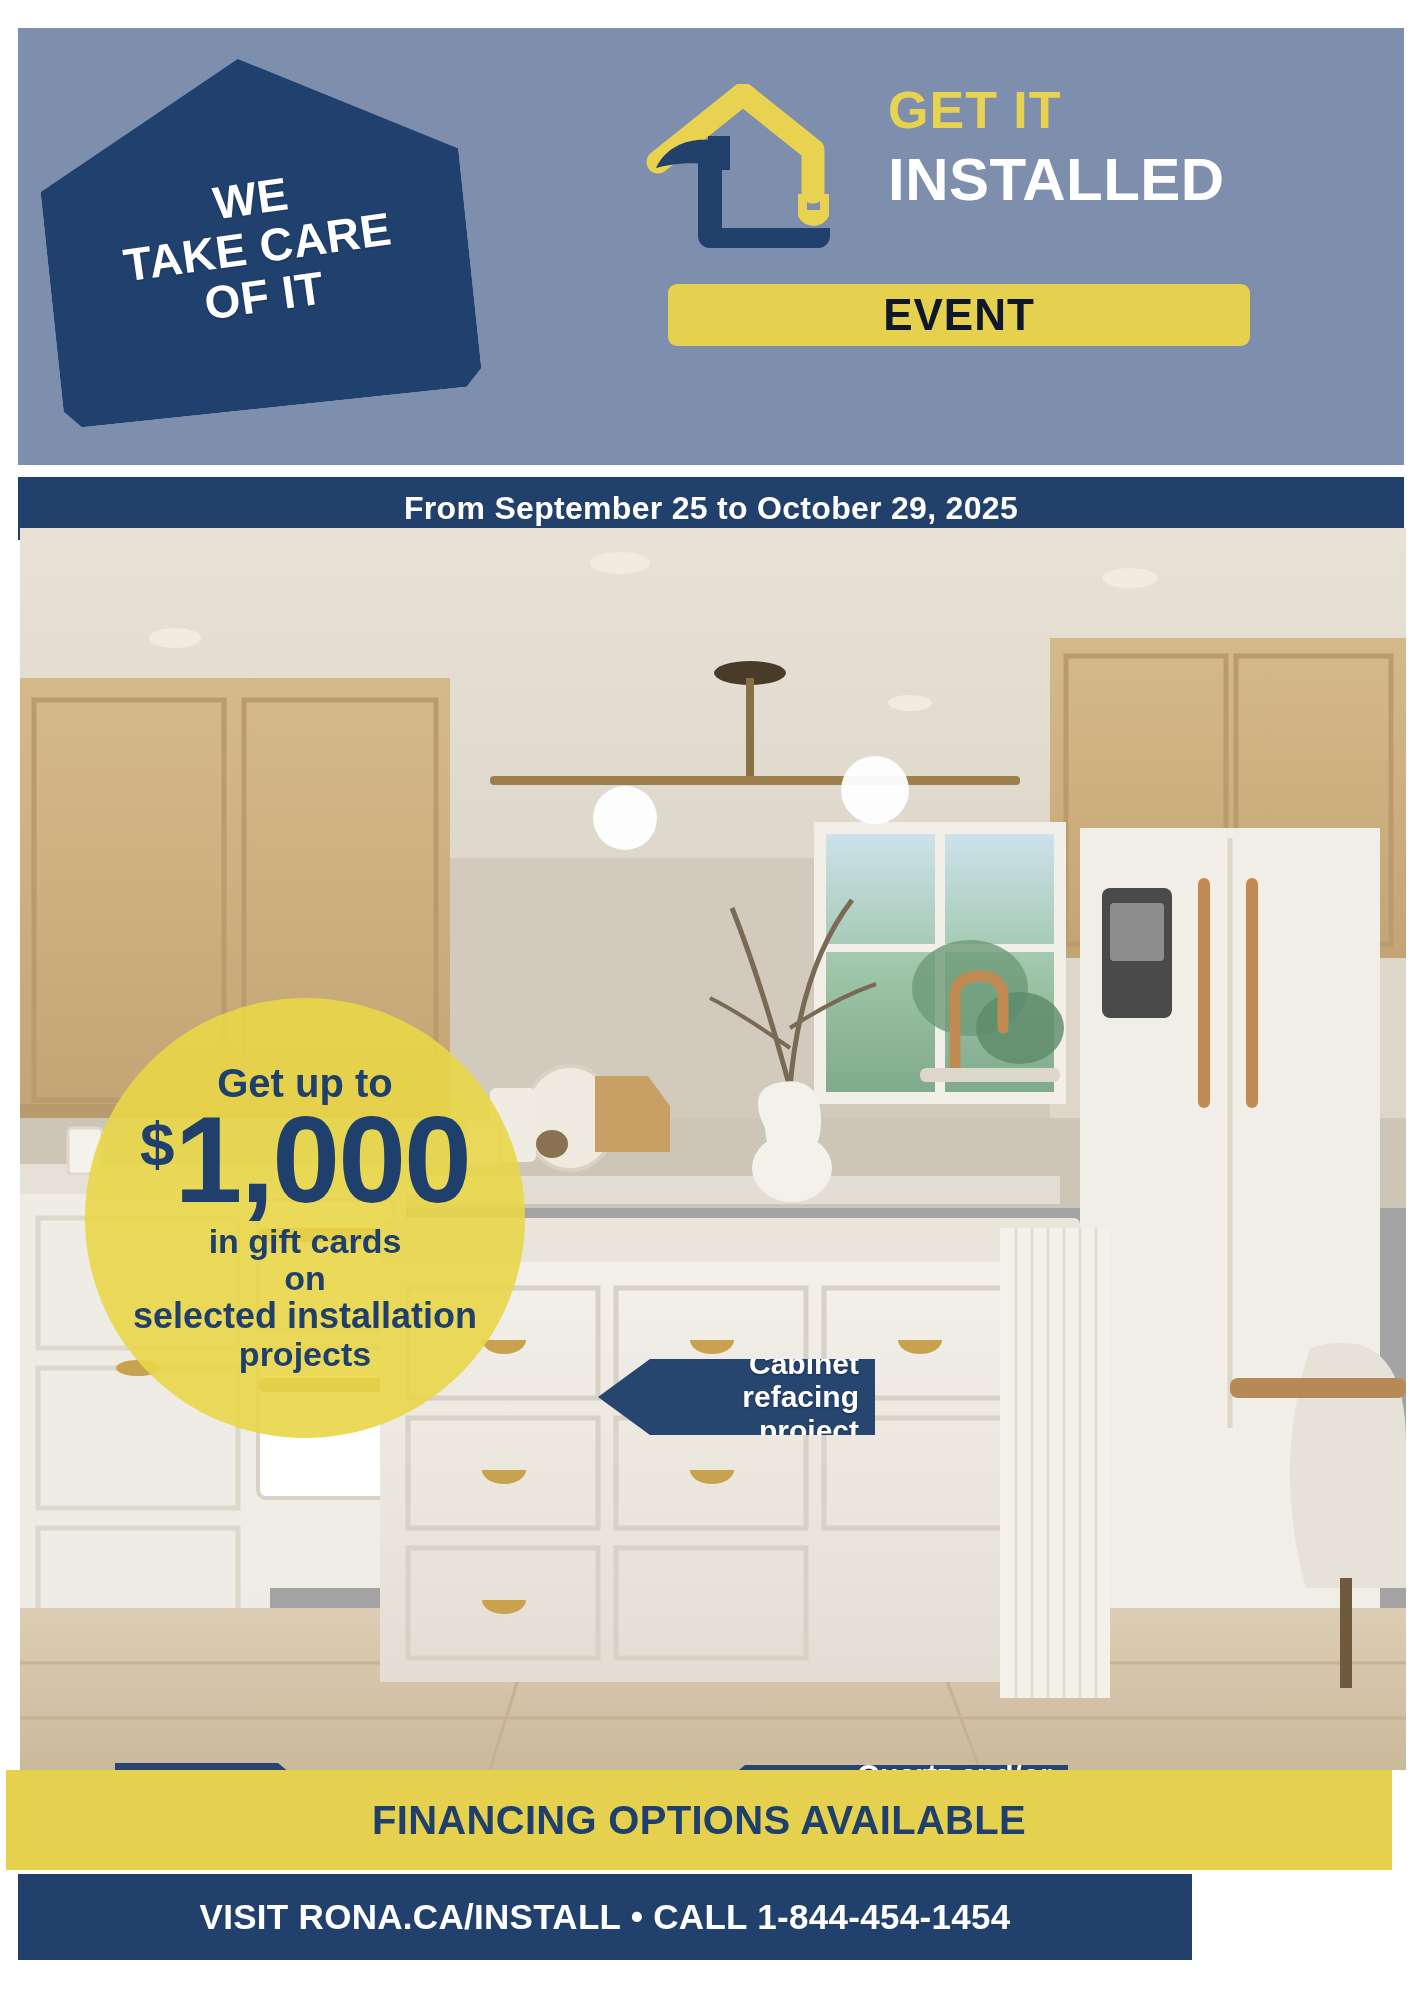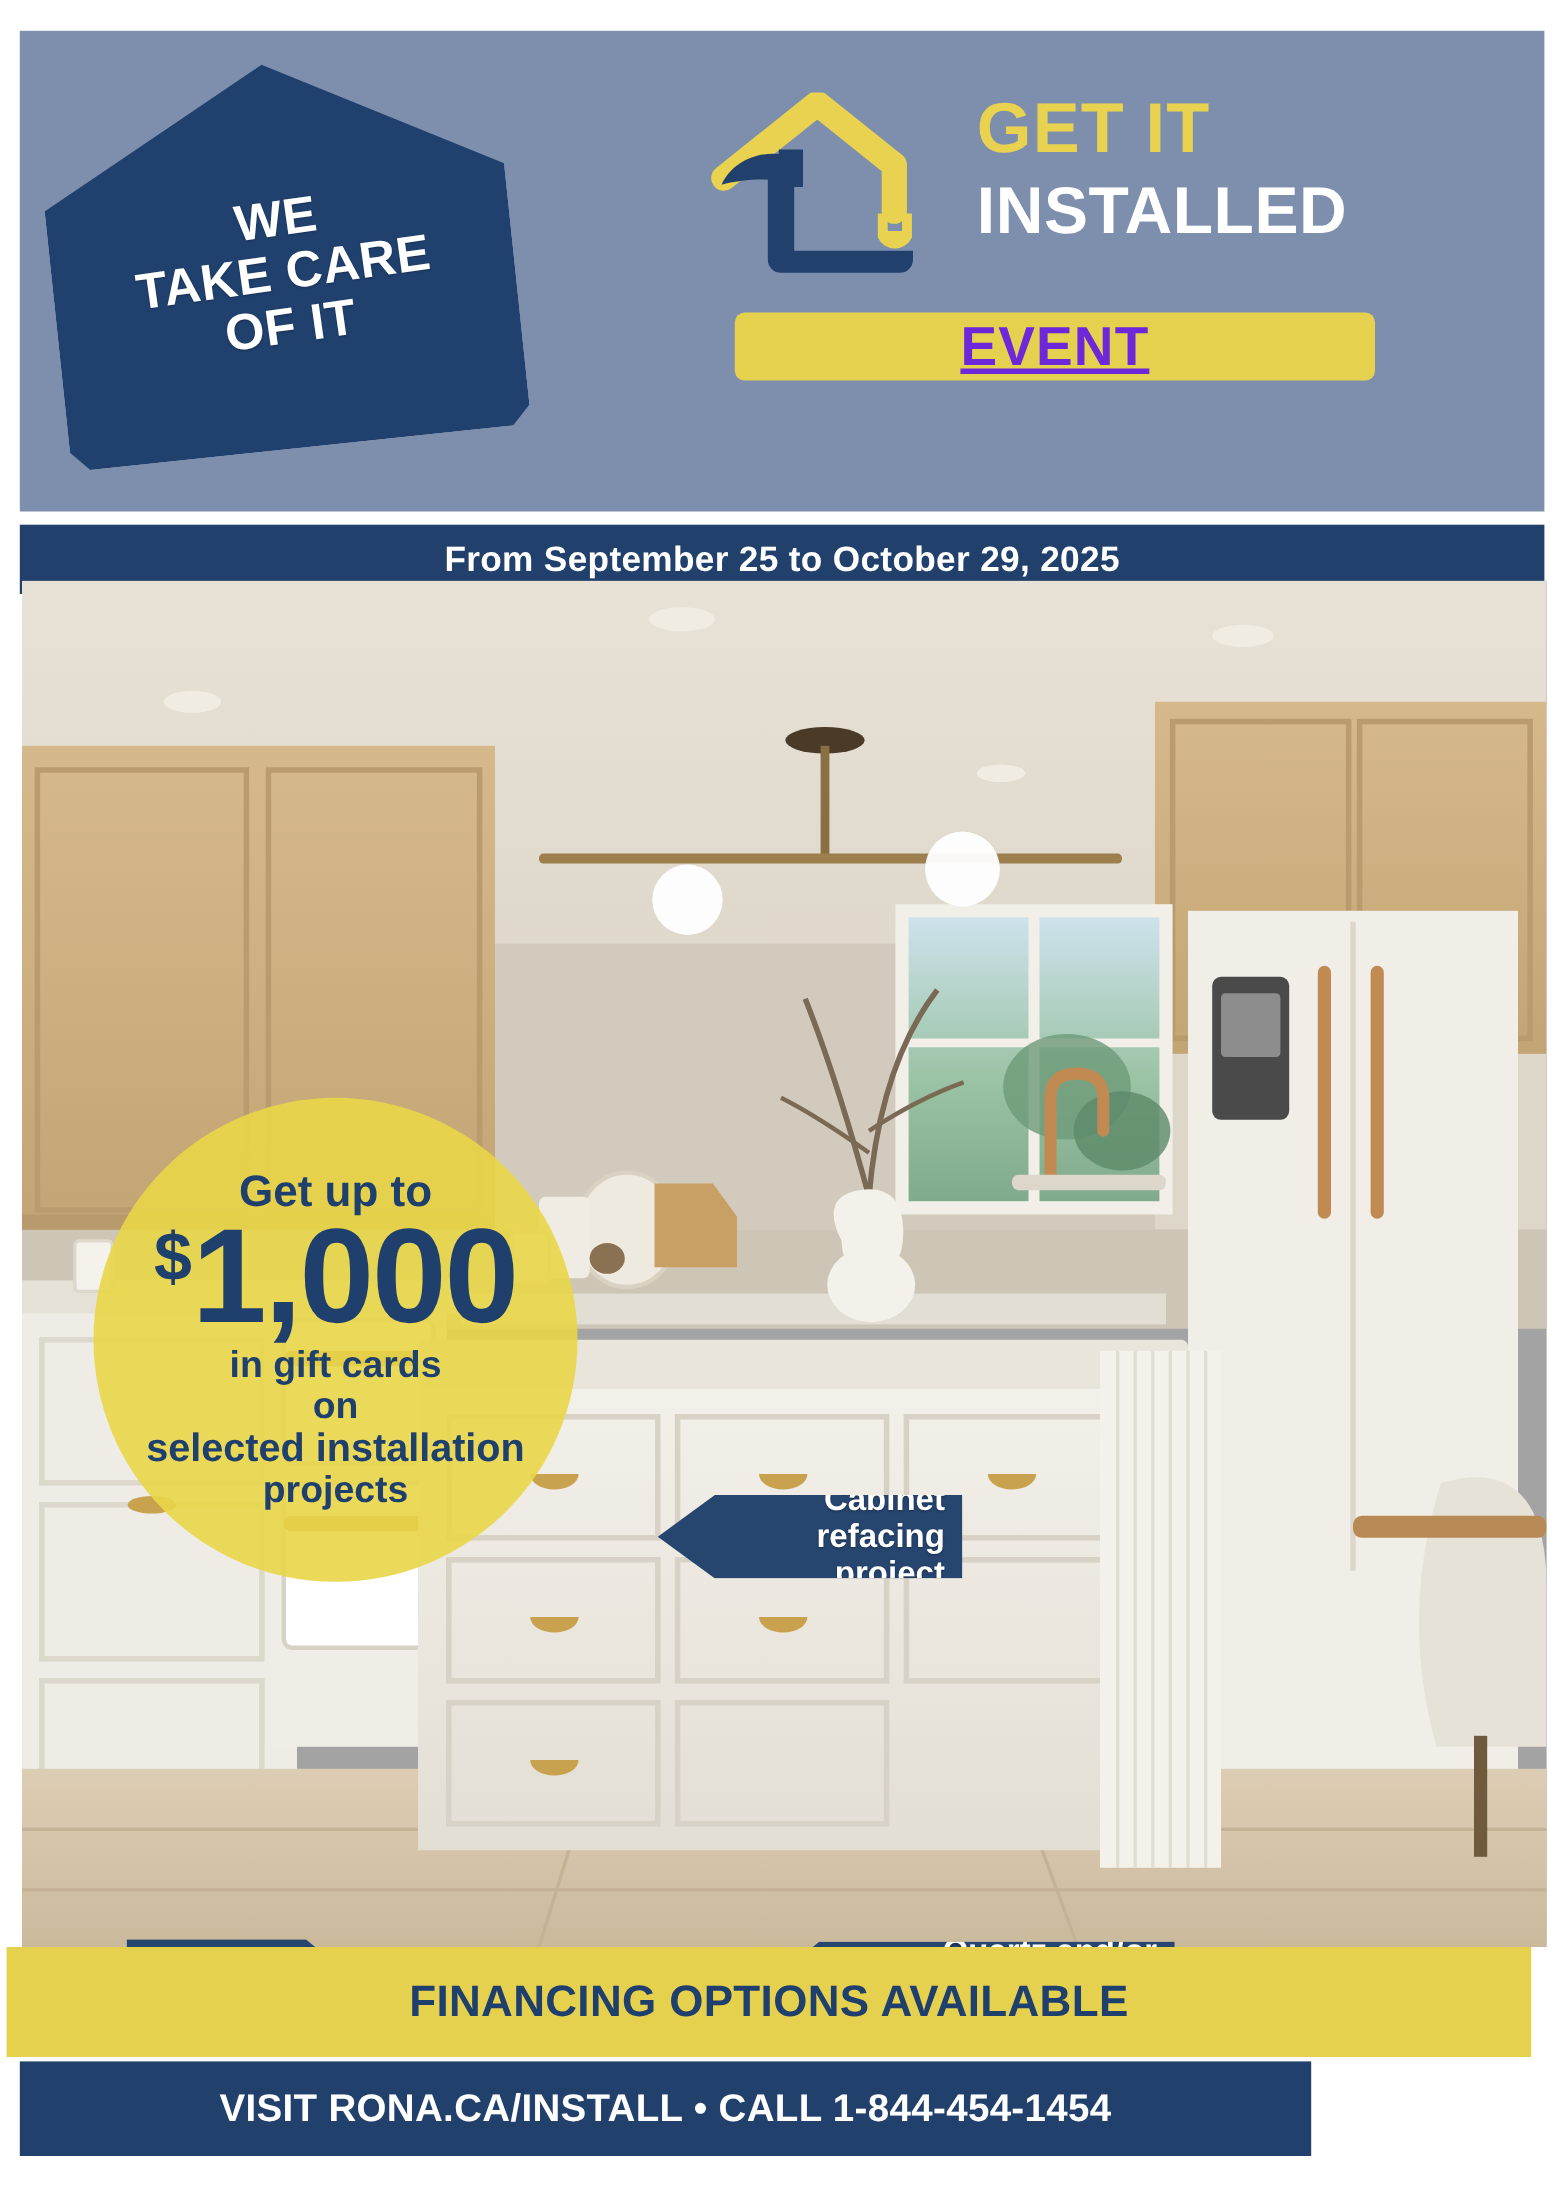--- a/index.html
+++ b/index.html
@@ -63,46 +63,45 @@
   }
   .logo-words{
     position:absolute;
     left:250px; top:10px;
     width:370px;
     text-align:left;
   }
   .get-it{
     color:#e9d24f;
     font-weight:bold;
-    font-size:64px;
+    font-size:52px;
     line-height:0.95;
     letter-spacing:1px;
   }
   .installed{
     color:#ffffff;
     font-weight:bold;
     font-size:60px;
     line-height:1.0;
     letter-spacing:0.5px;
     margin-top:15px;
   }
   .event-bar{
     position:absolute;
     left:30px; top:208px;
     width:582px; height:62px;
     background:#e6d14f;
     border-radius:9px;
     display:flex;align-items:center;justify-content:center;
   }
   .event-bar span{
-    color:#6d28d9;
+    color:#0f172a;
     font-weight:bold;
-    font-size:50px;
+    font-size:44px;
     letter-spacing:1px;
-    text-decoration:underline;
   }
 
   
   .date-bar{
     position:absolute;
     left:18px; top:465px;
     width:1386px; height:63px;
     background:#22406c;
     display:flex;align-items:center;justify-content:center;margin-top:12px;
   }

